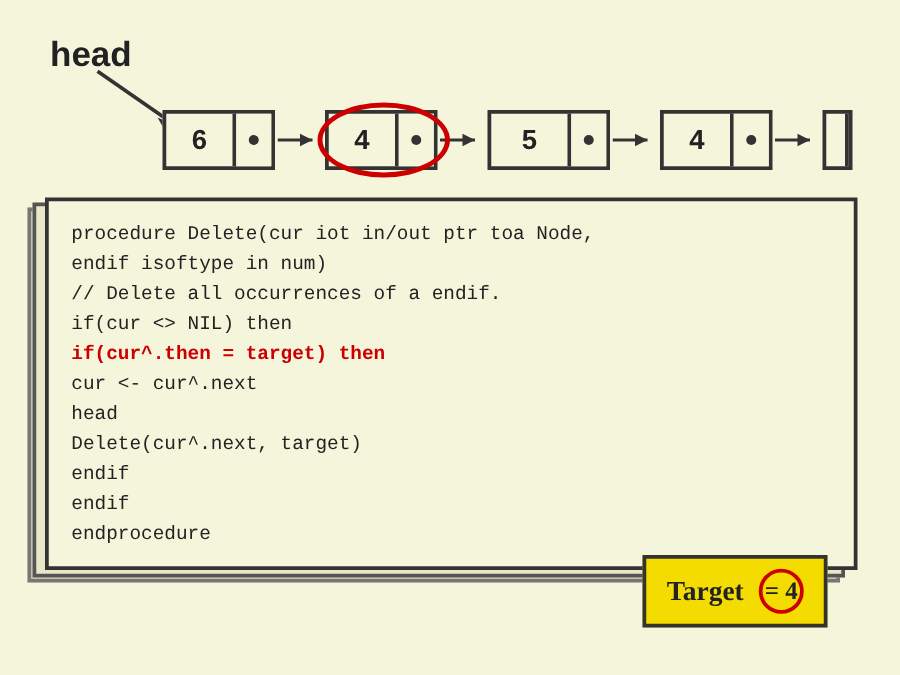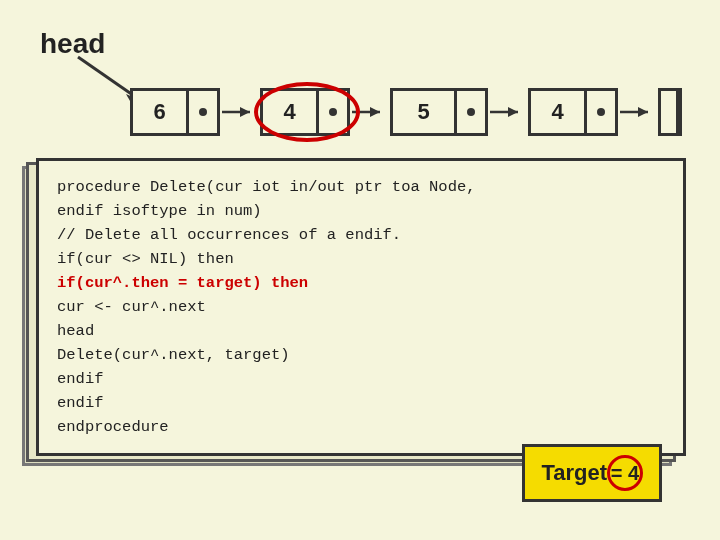--- a/index.html
+++ b/index.html
@@ -146,25 +146,25 @@
     
     .target-badge {
       position: absolute;
       bottom: 38px;
       right: 58px;
       background: #f5dc00;
       border: 3px solid #333;
       padding: 8px 16px;
       font-size: 22px;
       font-weight: bold;
-      font-family: Liberation Sans, sans-serif;
-      color: #222;
-      display: flex;
-      align-items: center;
-      gap: 0;
+      font-family: Liberation Serif, serif;
+      color: #222;
+      display: flex;
+      align-items: center;
+      gap: 12px;
       z-index: 2;
     }
 
     .target-badge .equals-circle {
       display: inline-flex;
       align-items: center;
       justify-content: center;
       width: 36px;
       height: 36px;
       border: 3px solid #cc0000;

